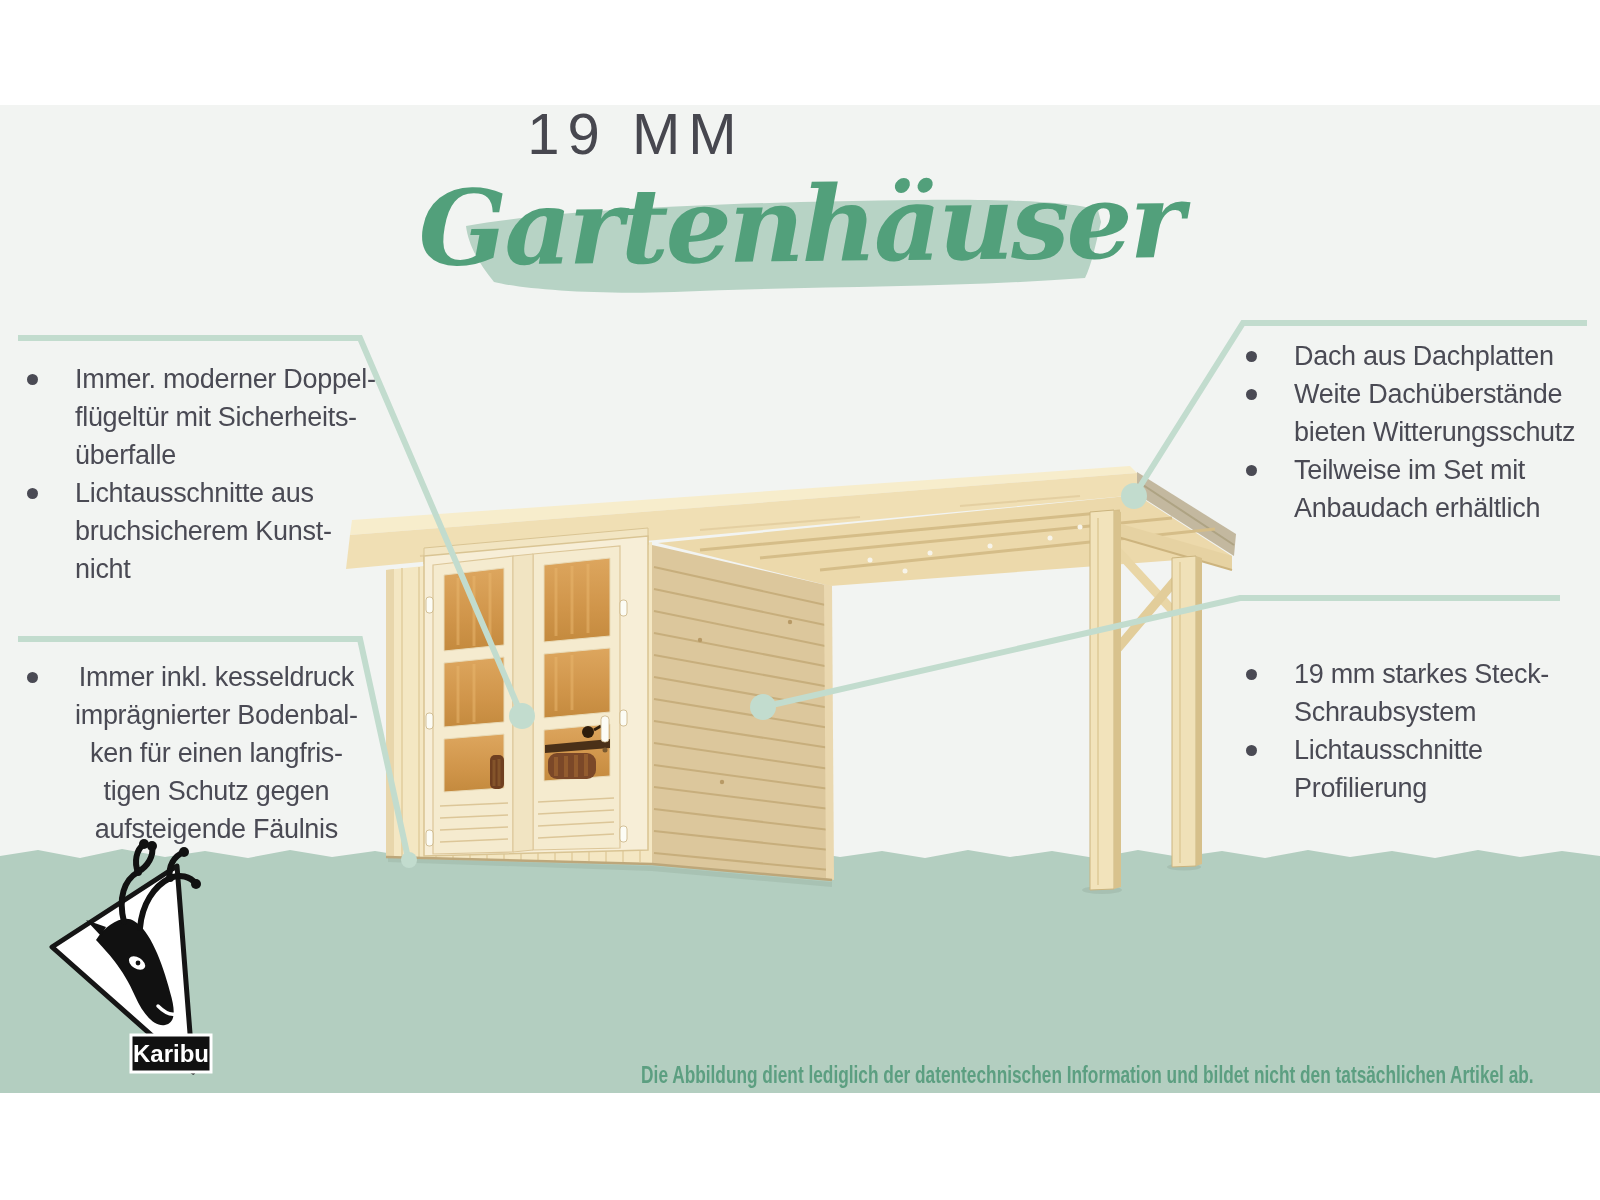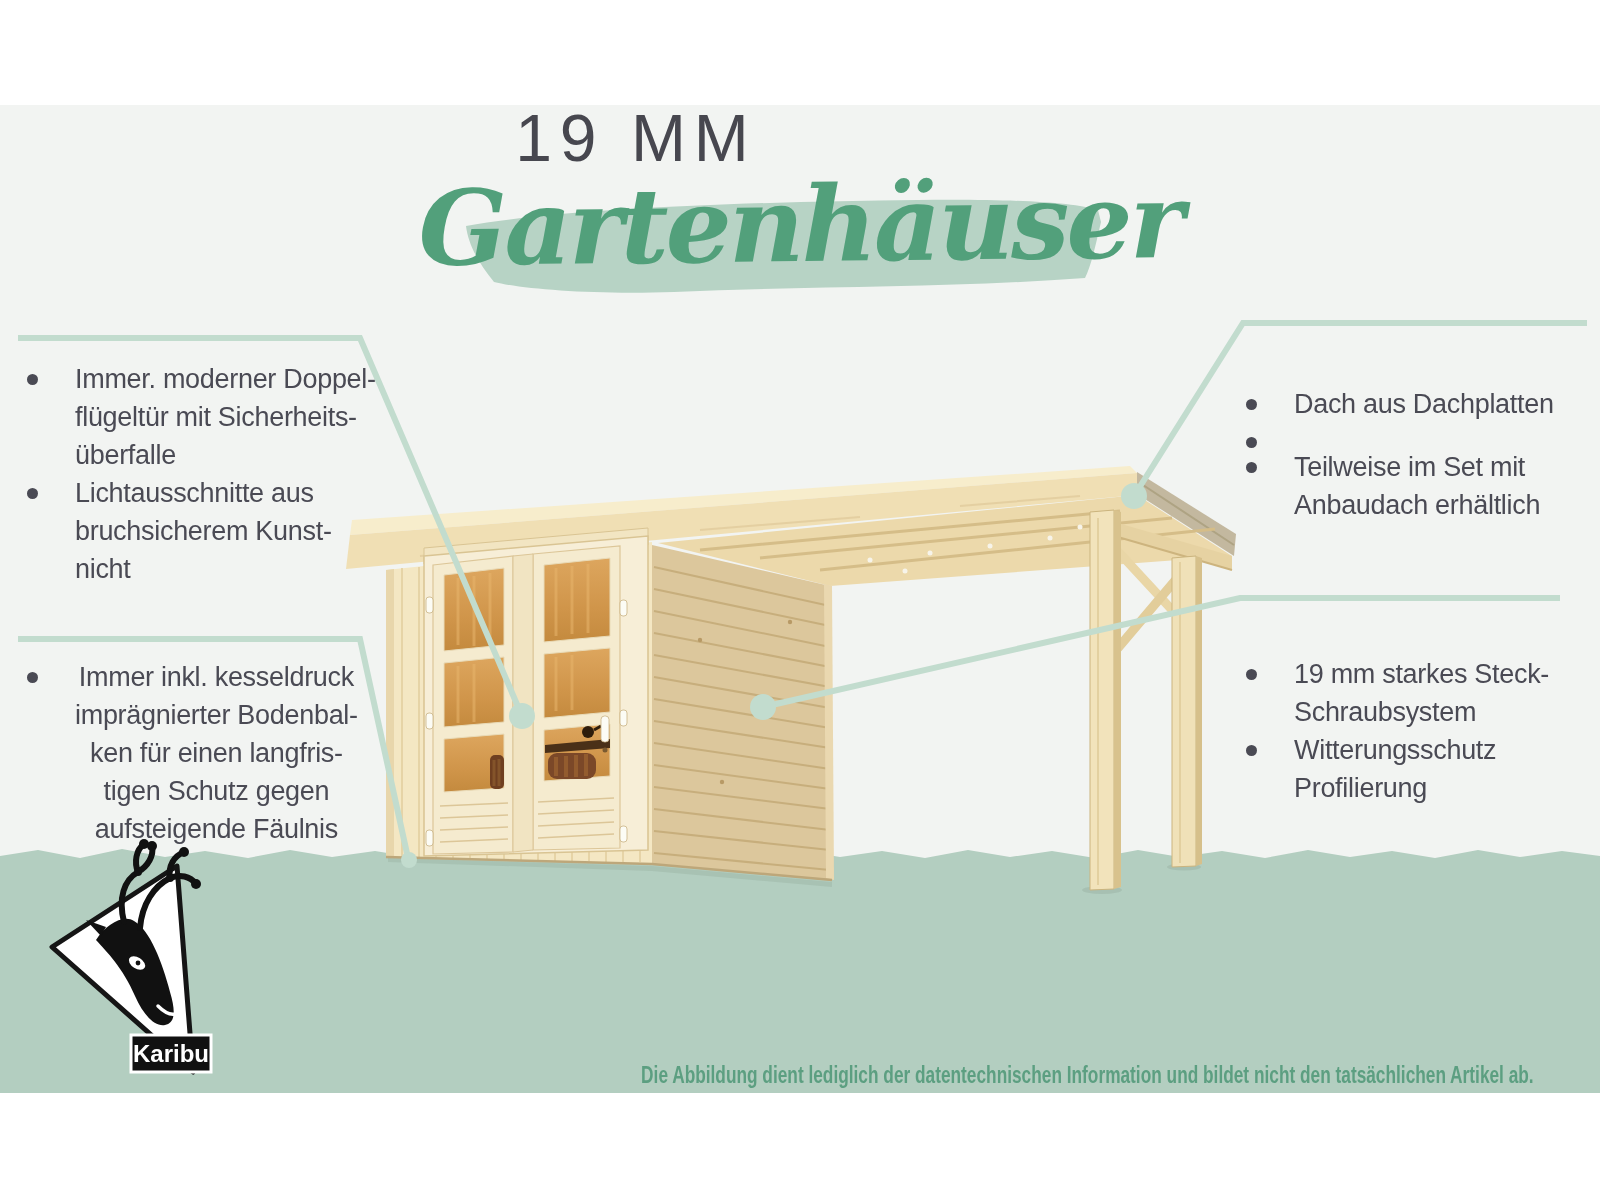--- a/index.html
+++ b/index.html
@@ -1,34 +1,34 @@
 <!DOCTYPE html>
 <html><head>
 <meta charset="utf-8">
 <style>
   html,body{margin:0;padding:0;background:#ffffff;}
   .canvas{position:relative;width:1600px;height:1200px;overflow:hidden;background:#ffffff;font-family:"Liberation Sans",sans-serif;}
   .bg-main{position:absolute;left:0;top:105px;width:1600px;height:988px;background:#f2f4f2;}
   svg.scene{position:absolute;left:0;top:0;width:1600px;height:1200px;}
   .headline-sub{position:absolute;left:0;top:100px;width:1272px;text-align:center;
-    font-size:66px;letter-spacing:8px;color:#47474f;font-weight:normal;}
+    font-size:58px;letter-spacing:8px;color:#47474f;font-weight:normal;}
   .title-wrap{position:absolute;left:0;top:0;width:1600px;}
   .brush-svg{position:absolute;left:458px;top:186px;}
   .headline-title{position:absolute;left:0;top:163px;width:1600px;text-align:center;
     font-family:"DejaVu Serif",serif;font-style:italic;font-weight:bold;
     font-size:104px;letter-spacing:-3px;color:#52a07b;transform:rotate(-0.6deg);}
   .feature-block{position:absolute;color:#4a4a54;font-size:27px;letter-spacing:-0.3px;line-height:38px;}
   .feature-item{display:flex;align-items:flex-start;}
   .bullet-dot{flex:0 0 11px;width:11px;height:11px;border-radius:50%;background:#4a4a54;margin-top:14px;}
   .feature-text{margin-left:37px;white-space:pre;}
   .fb-left{left:27px;}
   .fb-right{left:1246px;}
   #fb-door{top:360px;}
   #fb-floor{top:658px;text-align:center;}
-  #fb-roof{top:337px;margin-top:48px;}
+  #fb-roof{top:337px;}
   #fb-walls{top:607px;margin-top:48px;}
   .disclaimer{position:absolute;right:66px;top:1061px;font-size:24px;font-weight:bold;color:#5c9f81;
     white-space:nowrap;transform:scaleX(0.72);transform-origin:100% 50%;}
 </style>
 </head>
 <body>
 
 <div class="canvas">
   <div class="bg-main"></div>
 
@@ -205,35 +205,37 @@
     </div>
   </div>
 
   <div class="feature-block fb-right" id="fb-roof">
     <div class="feature-item">
       <span class="bullet-dot"></span>
       <span class="feature-text">Dach aus Dachplatten</span>
     </div>
     <div class="feature-item">
       <span class="bullet-dot"></span>
+      <span class="feature-text">Weite Dachüberstände
+bieten Witterungsschutz</span>
     </div>
     <div class="feature-item">
       <span class="bullet-dot"></span>
       <span class="feature-text">Teilweise im Set mit
 Anbaudach erhältlich</span>
     </div>
   </div>
 
   <div class="feature-block fb-right" id="fb-walls">
     <div class="feature-item">
       <span class="bullet-dot"></span>
       <span class="feature-text">19 mm starkes Steck-
 Schraubsystem</span>
     </div>
     <div class="feature-item">
       <span class="bullet-dot"></span>
-      <span class="feature-text">Witterungsschutz
+      <span class="feature-text">Lichtausschnitte
 Profilierung</span>
     </div>
   </div>
 
   <div class="disclaimer">Die Abbildung dient lediglich der datentechnischen Information und bildet nicht den tatsächlichen Artikel ab.</div>
 </div>
 
 </body></html>

